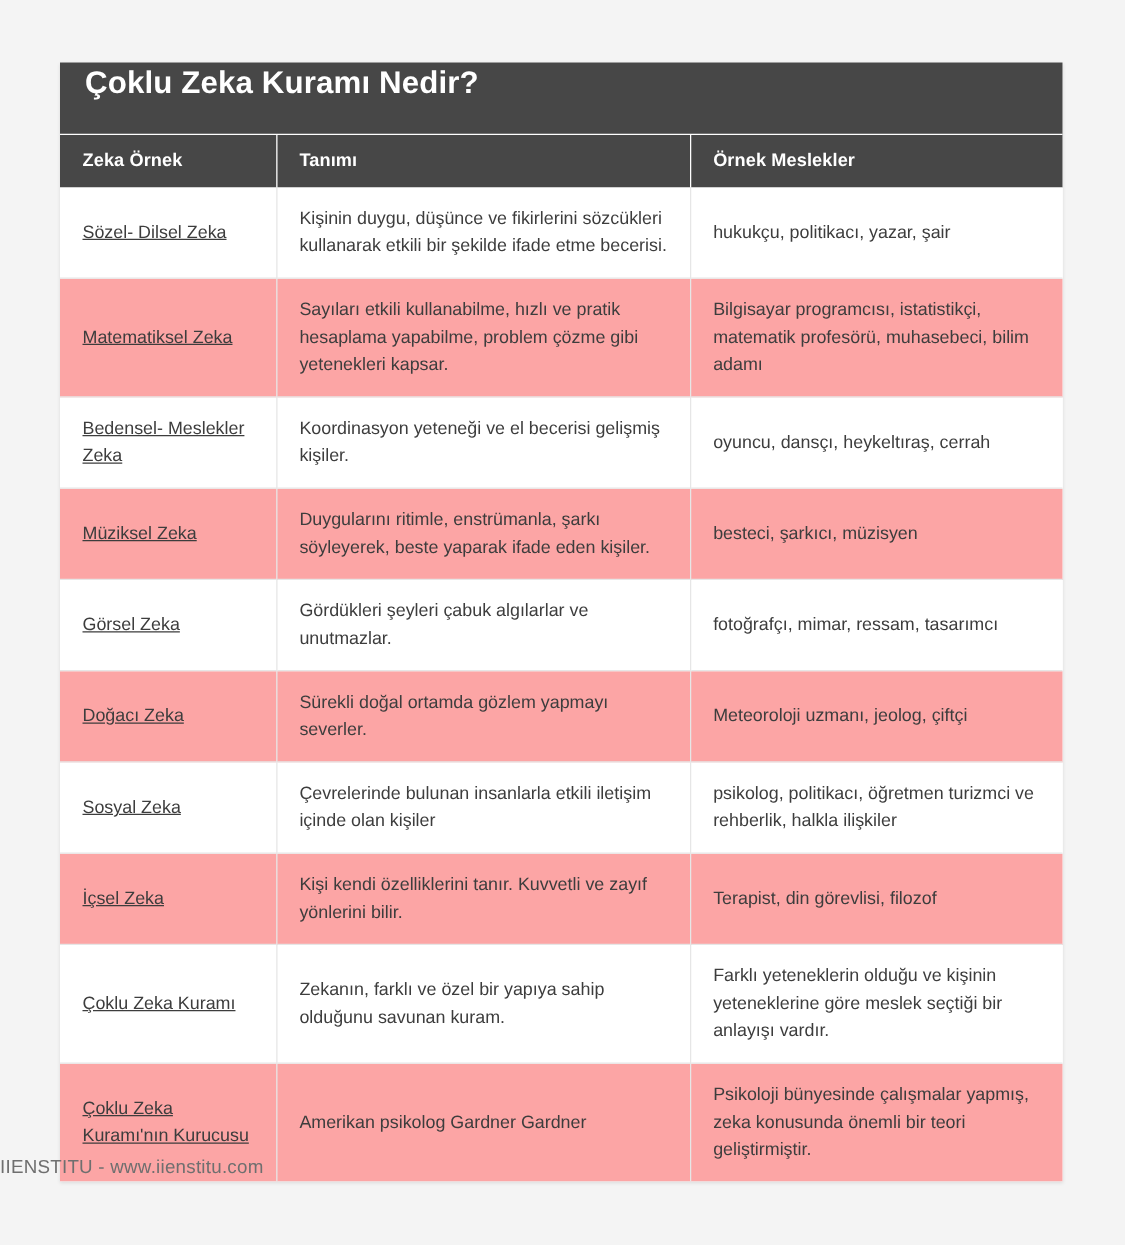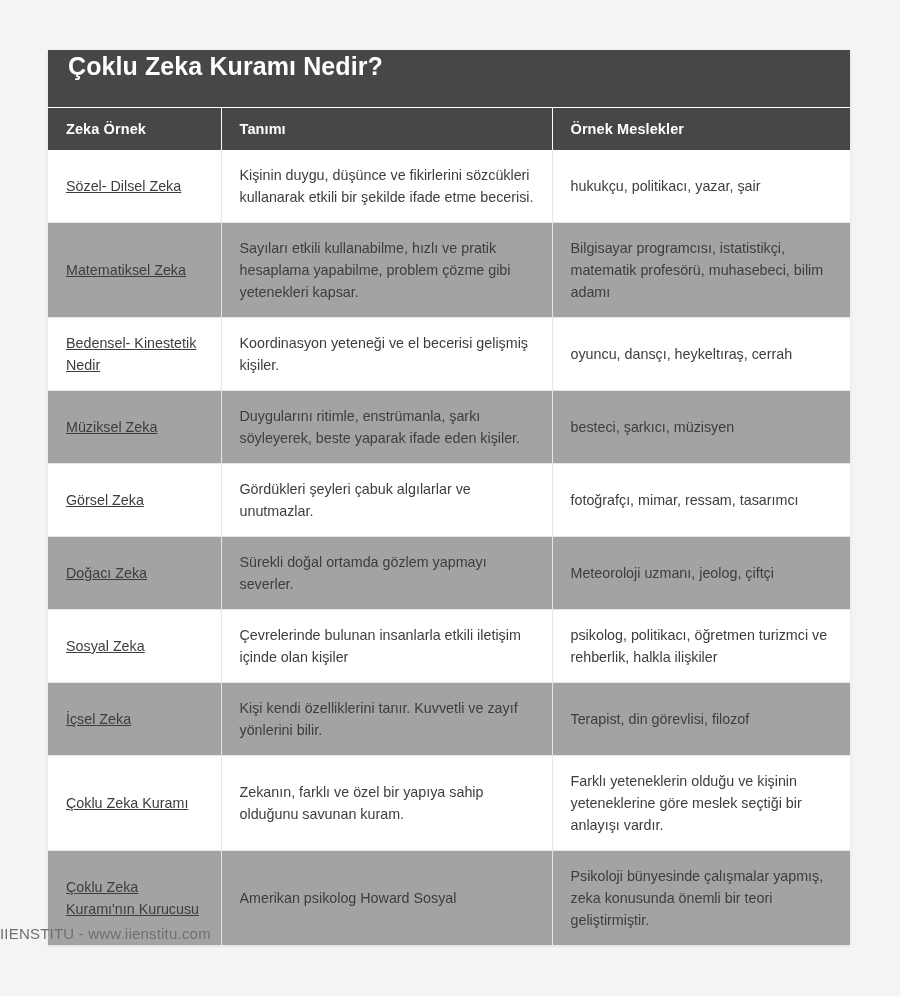--- a/index.html
+++ b/index.html
@@ -85,21 +85,21 @@
     word-wrap: break-word;
   }
   table.iq-table tbody td:last-child {
     border-right: none;
   }
   table.iq-table tbody tr:last-child td {
     border-bottom: none;
   }
 
   table.iq-table tbody tr.alt td {
-    background: #a3a3a3;
+    background: #fca5a5;
   }
   table.iq-table tbody tr.plain td {
     background: #ffffff;
   }
 
   td.col-type {
     color: #3d3d3d;
     text-decoration: underline;
   }
 
@@ -141,21 +141,21 @@
             <td class="col-type">Sözel- Dilsel Zeka</td>
             <td class="col-definition">Kişinin duygu, düşünce ve fikirlerini sözcükleri kullanarak etkili bir şekilde ifade etme becerisi.</td>
             <td class="col-jobs">hukukçu, politikacı, yazar, şair</td>
           </tr>
           <tr class="alt">
             <td class="col-type">Matematiksel Zeka</td>
             <td class="col-definition">Sayıları etkili kullanabilme, hızlı ve pratik hesaplama yapabilme, problem çözme gibi yetenekleri kapsar.</td>
             <td class="col-jobs">Bilgisayar programcısı, istatistikçi, matematik profesörü, muhasebeci, bilim adamı</td>
           </tr>
           <tr class="plain">
-            <td class="col-type">Bedensel- Kinestetik Nedir</td>
+            <td class="col-type">Bedensel- Meslekler Zeka</td>
             <td class="col-definition">Koordinasyon yeteneği ve el becerisi gelişmiş kişiler.</td>
             <td class="col-jobs">oyuncu, dansçı, heykeltıraş, cerrah</td>
           </tr>
           <tr class="alt">
             <td class="col-type">Müziksel Zeka</td>
             <td class="col-definition">Duygularını ritimle, enstrümanla, şarkı söyleyerek, beste yaparak ifade eden kişiler.</td>
             <td class="col-jobs">besteci, şarkıcı, müzisyen</td>
           </tr>
           <tr class="plain">
             <td class="col-type">Görsel Zeka</td>
@@ -177,21 +177,21 @@
             <td class="col-definition">Kişi kendi özelliklerini tanır. Kuvvetli ve zayıf yönlerini bilir.</td>
             <td class="col-jobs">Terapist, din görevlisi, filozof</td>
           </tr>
           <tr class="plain">
             <td class="col-type">Çoklu Zeka Kuramı</td>
             <td class="col-definition">Zekanın, farklı ve özel bir yapıya sahip olduğunu savunan kuram.</td>
             <td class="col-jobs">Farklı yeteneklerin olduğu ve kişinin yeteneklerine göre meslek seçtiği bir anlayışı vardır.</td>
           </tr>
           <tr class="alt">
             <td class="col-type">Çoklu Zeka Kuramı'nın Kurucusu</td>
-            <td class="col-definition">Amerikan psikolog Howard Sosyal</td>
+            <td class="col-definition">Amerikan psikolog Gardner Gardner</td>
             <td class="col-jobs">Psikoloji bünyesinde çalışmalar yapmış, zeka konusunda önemli bir teori geliştirmiştir.</td>
           </tr>
         </tbody>
     </table>
 
   </div>
 
   <div class="footer">IIENSTITU - www.iienstitu.com</div>
 
 </div>

